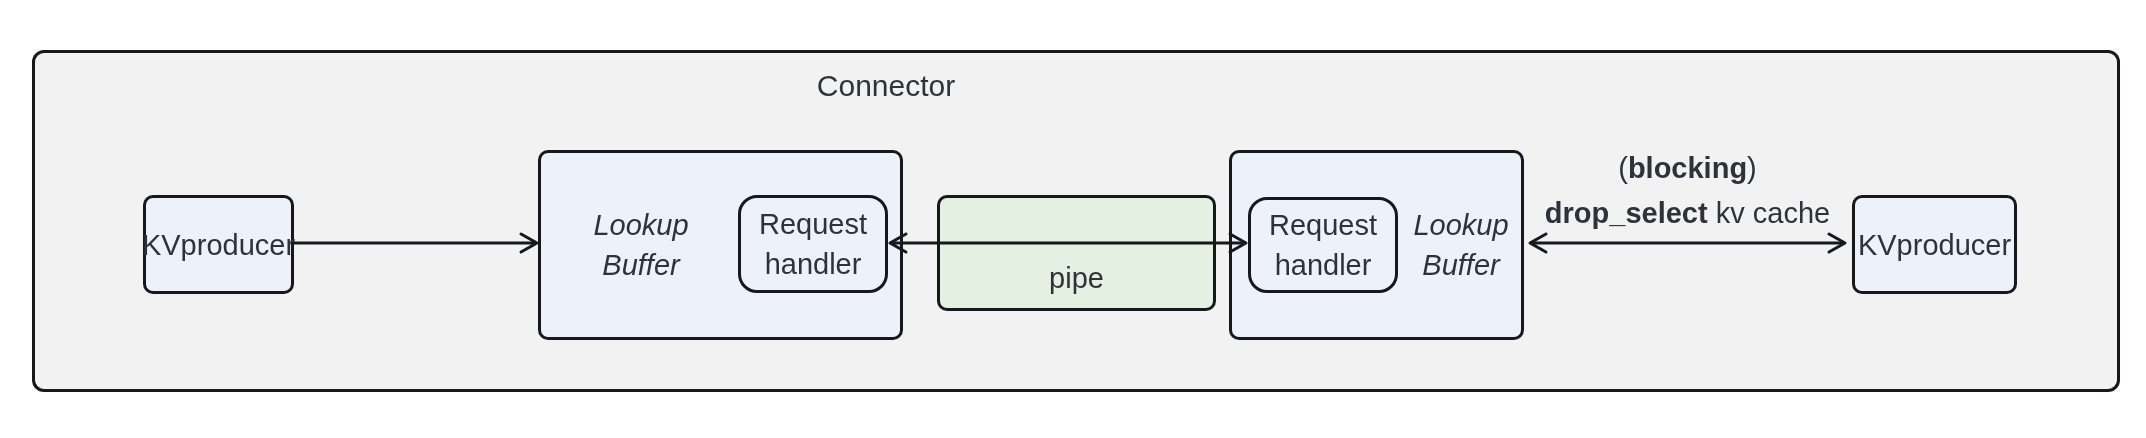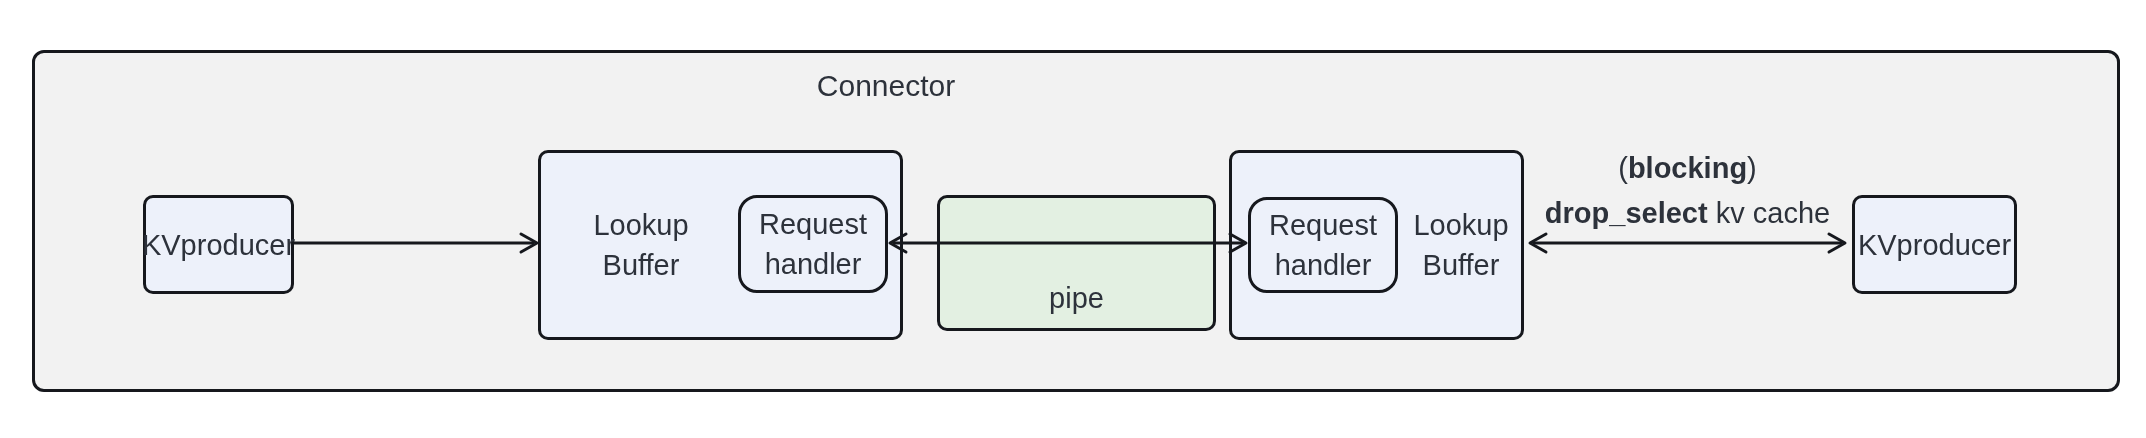--- a/index.html
+++ b/index.html
@@ -65,20 +65,21 @@
   .buffer-label{
     position:absolute;
     top:0; height:100%;
     display:flex;
     flex-direction:column;
     align-items:center;
     justify-content:center;
     font-size:29px;
     line-height:40px;
     text-align:center;
+    font-style:italic;
   }
   .buffer-left .buffer-label{ left:0; width:200px; }
   .buffer-right .buffer-label{ left:166px; width:126px; }
   .handler-box{
     position:absolute;
     background:var(--node-fill);
     border:3px solid var(--border);
     border-radius:19px;
     display:flex;
     flex-direction:column;
@@ -86,21 +87,21 @@
     justify-content:center;
     font-size:29px;
     line-height:40px;
     text-align:center;
   }
   .buffer-left .handler-box{ left:197px; top:42px; width:150px; height:98px; }
   .buffer-right .handler-box{ left:16px; top:44px; width:150px; height:96px; }
   .pipe-box{
     position:absolute;
     left:937px; top:195px;
-    width:279px; height:136px;
+    width:279px; height:116px;
     background:var(--pipe-fill);
     border:3px solid var(--border);
     border-radius:10px;
     display:flex;
     align-items:flex-end;
     justify-content:center;
     padding-bottom:12px;
     font-size:29px;
     line-height:36px;
   }

